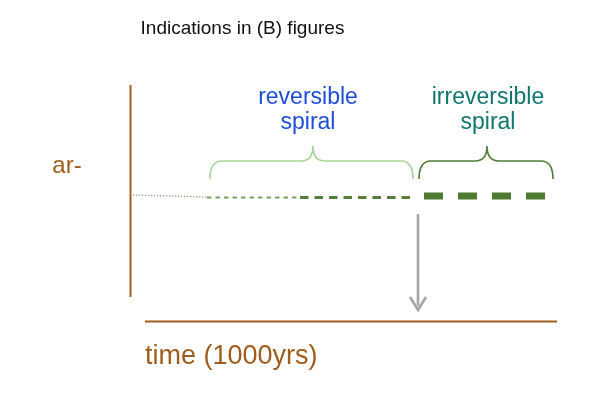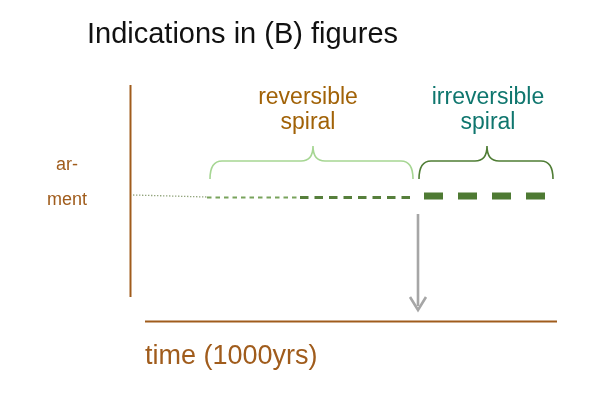--- a/index.html
+++ b/index.html
@@ -3,33 +3,33 @@
 <meta charset="utf-8">
 <style>
   html,body{margin:0;padding:0;}
   body{
     width:600px;height:400px;position:relative;overflow:hidden;
     background:#ffffff;
     font-family:"Liberation Sans", sans-serif;
   }
   .title{
     position:absolute;left:0;top:17px;width:485px;
-    text-align:center;font-size:29px;color:#111111;
+    text-align:center;font-size:19px;color:#111111;
     letter-spacing:0px;
   }
   .svg-layer{position:absolute;left:0;top:0;}
   .phase-label{
     position:absolute;top:84px;width:150px;
     text-align:center;font-size:23px;line-height:25px;font-weight:400;
   }
-  .phase-label.reversible{left:233px;color:#a16207;}
+  .phase-label.reversible{left:233px;color:#1d4ed8;}
   .phase-label.irreversible{left:413px;color:#0f766e;}
   .y-label{
     position:absolute;left:8px;top:147px;width:118px;
-    text-align:center;font-size:18px;line-height:35px;color:#a05c1c;
+    text-align:center;font-size:24px;line-height:35px;color:#a05c1c;
   }
   .y-label span{display:block;}
   .x-label{
     position:absolute;left:145px;top:340px;width:412px;
     font-size:27px;color:#a05c1c;
   }
 </style>
 </head>
 <body>
 
@@ -60,16 +60,15 @@
 </svg>
 
 <div class="title">Indications in (B) figures</div>
 
 <div class="phase-label reversible">reversible spiral</div>
 
 <div class="phase-label irreversible">irreversible spiral</div>
 
 <div class="y-label">
   <span>ar-</span>
-  <span>ment</span>
 </div>
 
 <div class="x-label">time (1000yrs)</div>
 
 </body></html>

